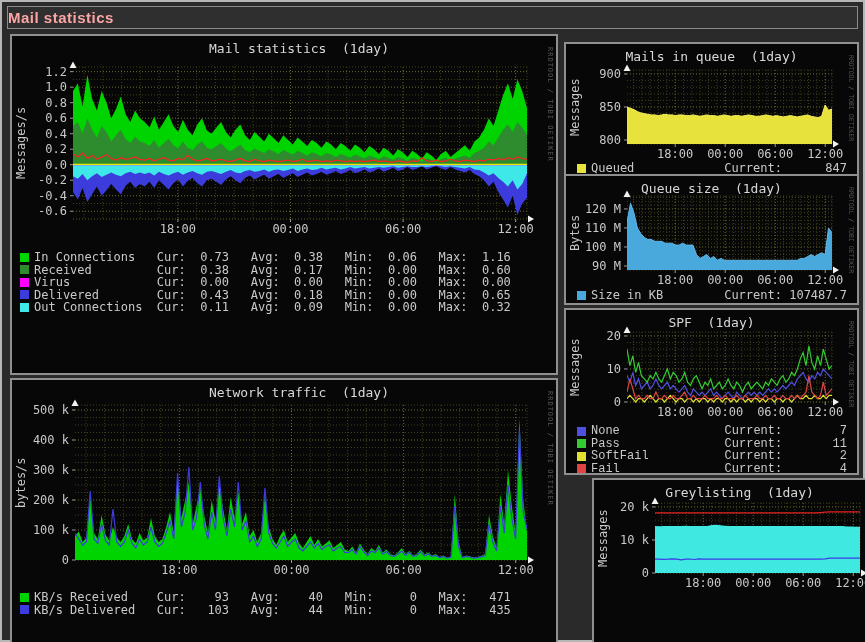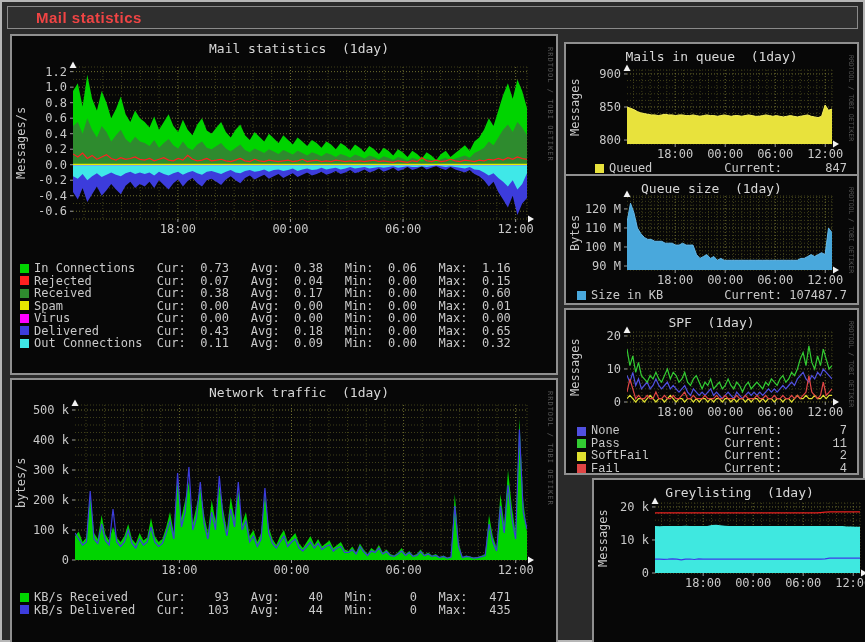--- a/index.html
+++ b/index.html
@@ -3,22 +3,22 @@
 <meta charset="utf-8">
 <style>
   html,body{margin:0;padding:0;background:#101010;}
   body{width:865px;height:642px;position:relative;overflow:hidden;
        font-family:"DejaVu Sans Mono", monospace;}
   .frame{position:absolute;left:0;top:0;right:0;bottom:0;
          border:2px solid #b6b6b6;background:#2a2a2a;}
   .titlebar{position:absolute;left:5px;top:4px;right:5px;height:23px;
             background:#2f2f2f;border:1px solid #8a8a8a;box-sizing:border-box;
             display:flex;align-items:center;}
-  .titlebar .title{margin-left:28px;font-family:"Liberation Sans", sans-serif;
-            font-weight:bold;font-size:15px;color:#ef4444;letter-spacing:0.5px;}
+  .titlebar .title{margin-left:0;font-family:"Liberation Sans", sans-serif;
+            font-weight:bold;font-size:15px;color:#fca5a5;letter-spacing:0.5px;}
   .panel{position:absolute;background:#070707;border:2px solid #8f8f8f;
          box-sizing:border-box;overflow:hidden;}
   .panel svg{position:absolute;left:0;top:0;}
   svg text{font-family:"DejaVu Sans Mono", monospace;fill:#c9c9c9;}
   .ptitle{position:absolute;top:5px;left:0;right:0;text-align:center;
           font-size:13px;color:#d8d8d8;white-space:pre;z-index:2;}
   .ptitle.padded{padding-left:30px;}
   .ylab{position:absolute;left:2px;width:15px;writing-mode:vertical-rl;
         transform:rotate(180deg);text-align:center;font-size:12px;color:#c9c9c9;z-index:2;}
   .wm{position:absolute;top:11px;right:2px;writing-mode:vertical-rl;
@@ -36,36 +36,28 @@
 <body>
 
 <div class="frame">
   <div class="titlebar">
     <span class="title">Mail statistics</span>
   </div>
 
   <section class="panel" style="left:8px;top:32px;width:548px;height:341px">
     <div class="ptitle padded">Mail statistics  (1day)</div>
     <div class="ylab" style="top: 31px; height: 152px;">Messages/s</div>
-    <div class="legend" style="top: 226px; text-align: center;">
+    <div class="legend" style="top: 215px; text-align: center;">
         <div class="lrow">
           <span class="sw" style="background: rgb(0, 212, 0);"></span>
           <span class="ltx">In Connections   Cur:  0.73   Avg:  0.38   Min:  0.06   Max:  1.16</span>
         </div>
         <div class="lrow">
-          <span class="sw" style="background: rgb(255, 32, 32);"></span>
-          <span class="ltx">Rejected         Cur:  0.07   Avg:  0.04   Min:  0.00   Max:  0.15</span>
-        </div>
-        <div class="lrow">
           <span class="sw" style="background: rgb(46, 139, 46);"></span>
           <span class="ltx">Received         Cur:  0.38   Avg:  0.17   Min:  0.00   Max:  0.60</span>
-        </div>
-        <div class="lrow">
-          <span class="sw" style="background: rgb(232, 232, 0);"></span>
-          <span class="ltx">Spam             Cur:  0.00   Avg:  0.00   Min:  0.00   Max:  0.01</span>
         </div>
         <div class="lrow">
           <span class="sw" style="background: rgb(255, 0, 255);"></span>
           <span class="ltx">Virus            Cur:  0.00   Avg:  0.00   Min:  0.00   Max:  0.00</span>
         </div>
         <div class="lrow">
           <span class="sw" style="background: rgb(60, 60, 220);"></span>
           <span class="ltx">Delivered        Cur:  0.43   Avg:  0.18   Min:  0.00   Max:  0.65</span>
         </div>
         <div class="lrow">
@@ -254,21 +246,21 @@
         <line x1="503.7" y1="180" x2="503.7" y2="183" stroke="#9a9a9a" stroke-width="1"></line>
         <text x="503.7" y="194" text-anchor="middle" font-size="12">12:00</text>
         <polygon points="59.5,26 66.5,26 63,19.5" fill="#f2f2f2"></polygon>
         <polygon points="516,176.5 516,183.5 522,180" fill="#f2f2f2"></polygon>
       </svg>
     </section>
 
   <section class="panel small" style="left:562px;top:40px;width:295px;height:137px">
     <div class="ptitle">Mails in queue  (1day)</div>
     <div class="ylab" style="top: 26px; height: 74px;">Messages</div>
-    <div class="legend compact" style="top: 118px; margin-left: 18px;">
+    <div class="legend compact" style="top: 118px;">
         <div class="lrow">
           <span class="sw" style="background: rgb(232, 226, 60);"></span>
           <span class="ltx">Queued</span>
           <span class="lright">Current:      847</span>
         </div>
       </div>
     <div class="wm">RRDTOOL / TOBI OETIKER</div>
   <svg viewBox="0 0 291 133" width="291" height="133">
         <clipPath id="cp-queue">
           <rect x="61" y="25" width="205" height="76"></rect>

